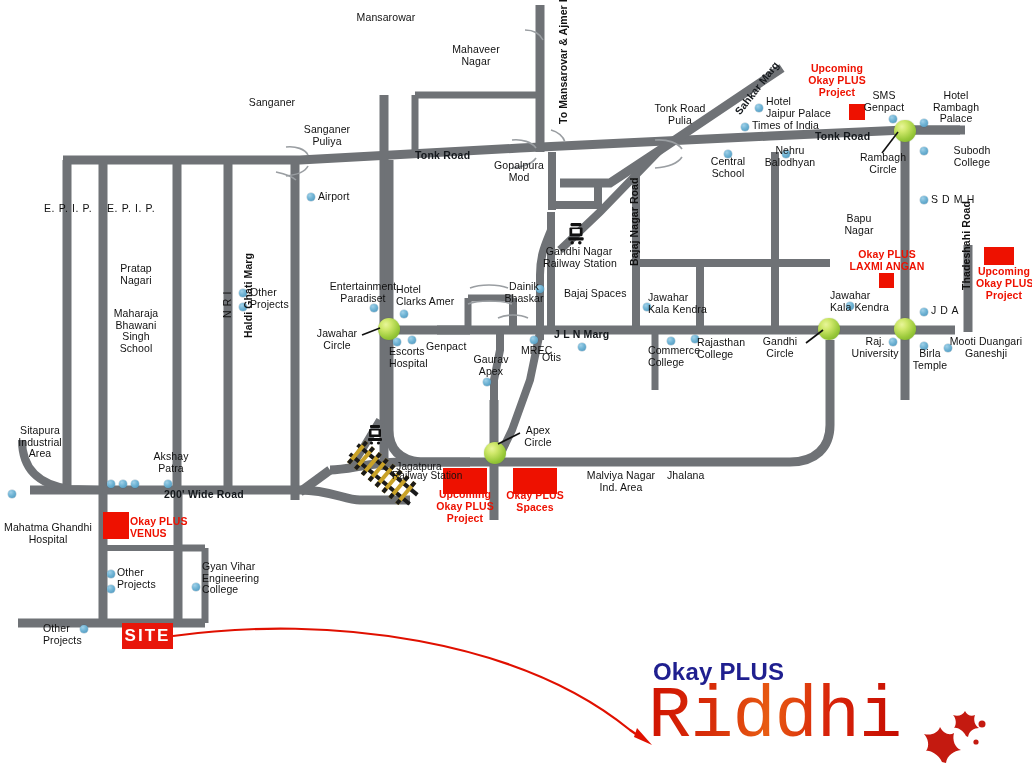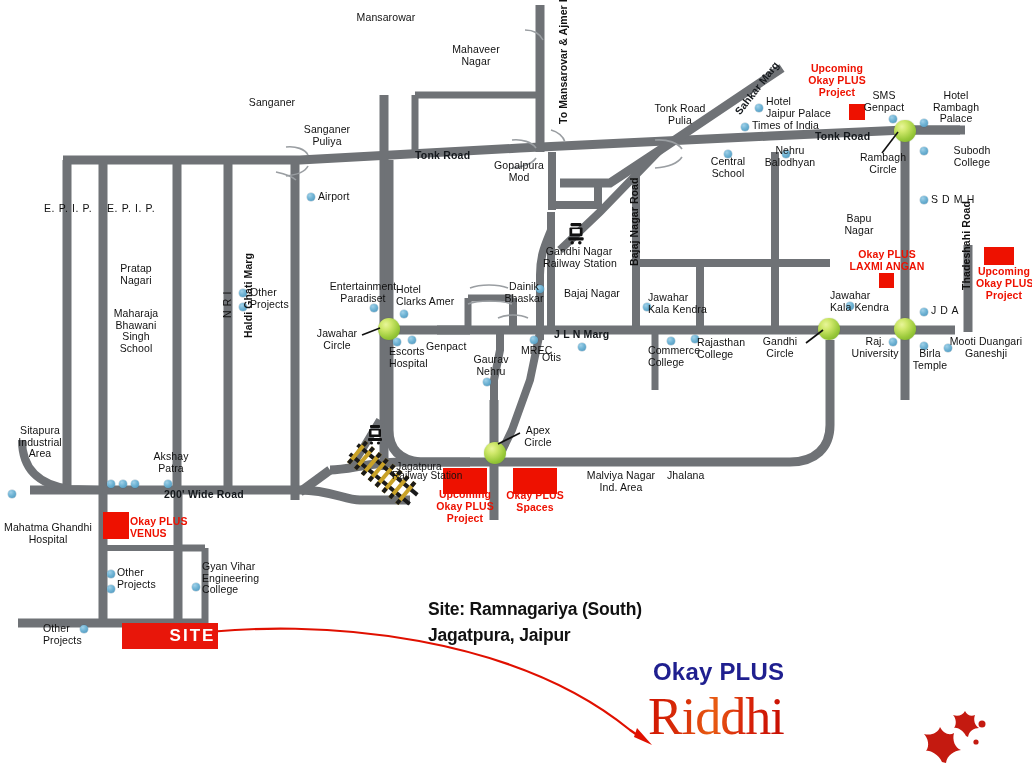--- a/index.html
+++ b/index.html
@@ -73,21 +73,20 @@
   .sitebox{
     position:absolute;
     background:#e8160a;
     color:#ffffff;
     font-weight:bold;
     font-size:17px;
     letter-spacing:2px;
     text-align:center;
     line-height:26px;
     font-family:"Liberation Sans", sans-serif;
-    padding-left:45px;
   }
 
   
   #site-caption{
     position:absolute;
     left:428px; top:596px;
     font-family:"Liberation Sans", sans-serif;
     font-weight:bold;
     font-size:17.5px;
     line-height:26px;
@@ -104,22 +103,22 @@
   #logo-okayplus{
     position:absolute; left:5px; top:0px;
     font-family:"Liberation Sans", sans-serif;
     font-weight:bold;
     font-size:24px;
     letter-spacing:0.2px;
     color:#1f1f8f;
   }
   #logo-riddhi{
     position:absolute; left:0px; top:16px;
-    font-family:Liberation Serif, serif;
-    font-size:52px;
+    font-family:Liberation Mono, monospace;
+    font-size:72px;
     line-height:86px;
     font-weight:normal;
     background:linear-gradient(100deg,#d01000 0%,#d8300a 28%,#e85c12 48%,#d8240a 70%,#c40a00 100%);
     -webkit-background-clip:text;
     background-clip:text;
     color:#cc1100;
     -webkit-text-fill-color:transparent;
     letter-spacing:-1px;
   }
   .leaf{position:absolute;}
@@ -401,27 +400,27 @@
   <div class="lbl center" style="left:320px;top:281px;width:86px;">Entertainment
 Paradiset</div>
   <div class="lbl" style="left:396px;top:284px;">Hotel
 Clarks Amer</div>
   <div class="lbl center" style="left:310px;top:328px;width:54px;">Jawahar
 Circle</div>
   <div class="lbl" style="left:389px;top:346px;">Escorts
 Hospital</div>
   <div class="lbl" style="left:426px;top:341px;">Genpact</div>
   <div class="lbl center" style="left:468px;top:354px;width:46px;">Gaurav
-Nehru</div>
+Apex</div>
   <div class="lbl" style="left:521px;top:345px;">MREC</div>
   <div class="lbl center" style="left:500px;top:281px;width:48px;">Dainik
 Bhaskar</div>
   <div class="lbl center" style="left:543px;top:246px;width:72px;">Gandhi Nagar
 Railway Station</div>
-  <div class="lbl" style="left:564px;top:288px;">Bajaj Nagar</div>
+  <div class="lbl" style="left:564px;top:288px;">Bajaj Spaces</div>
   <div class="lbl vert" style="left:629px;top:266px;transform:rotate(-90deg);font-weight:bold;">Bajaj Nagar Road</div>
   <div class="lbl road" style="left:554px;top:329px;">J L N Marg</div>
   <div class="lbl" style="left:542px;top:352px;text-align:center;">Otis</div>
   <div class="lbl" style="left:648px;top:292px;">Jawahar
 Kala Kendra</div>
   <div class="lbl" style="left:648px;top:345px;">Commerce
 College</div>
   <div class="lbl" style="left:697px;top:337px;">Rajasthan
 College</div>
 
@@ -471,24 +470,20 @@
 Circle</div>
   <div class="lbl red" style="left:425px;top:488px;width:80px;">Upcoming
 Okay PLUS
 Project</div>
   <div class="lbl red" style="left:500px;top:489px;width:70px;">Okay PLUS
 Spaces</div>
   <div class="lbl center" style="left:580px;top:470px;width:82px;">Malviya Nagar
 Ind. Area</div>
   <div class="lbl" style="left:667px;top:470px;">Jhalana</div>
 
-  <div id="site-caption">
-    <div>Site: Ramnagariya (South)</div>
-    <div>Jagatpura, Jaipur</div>
-  </div>
 
   <div id="logo">
     <div id="logo-okayplus">Okay PLUS</div>
     <div id="logo-riddhi">Riddhi</div>
     <svg class="leaf" style="left:268px;top:52px;width:72px;height:56px;" viewBox="0 0 72 56" xmlns="http://www.w3.org/2000/svg">
       <g fill="#c41a10">
         <path d="M26,52 C22,44 14,40 10,41 C14,36 12,28 8,24 C15,26 22,23 24,17 C27,23 33,26 38,23 C36,30 39,38 45,40 C38,41 31,45 30,53 Z"></path>
         <path d="M50,26 C47,20 41,17 38,18 C41,14 40,8 37,5 C42,7 47,5 49,1 C51,5 55,7 59,5 C57,10 59,16 63,18 C58,18 53,21 52,27 Z"></path>
         <circle cx="66" cy="14" r="3.5"></circle>
         <circle cx="60" cy="32" r="2.6"></circle>

